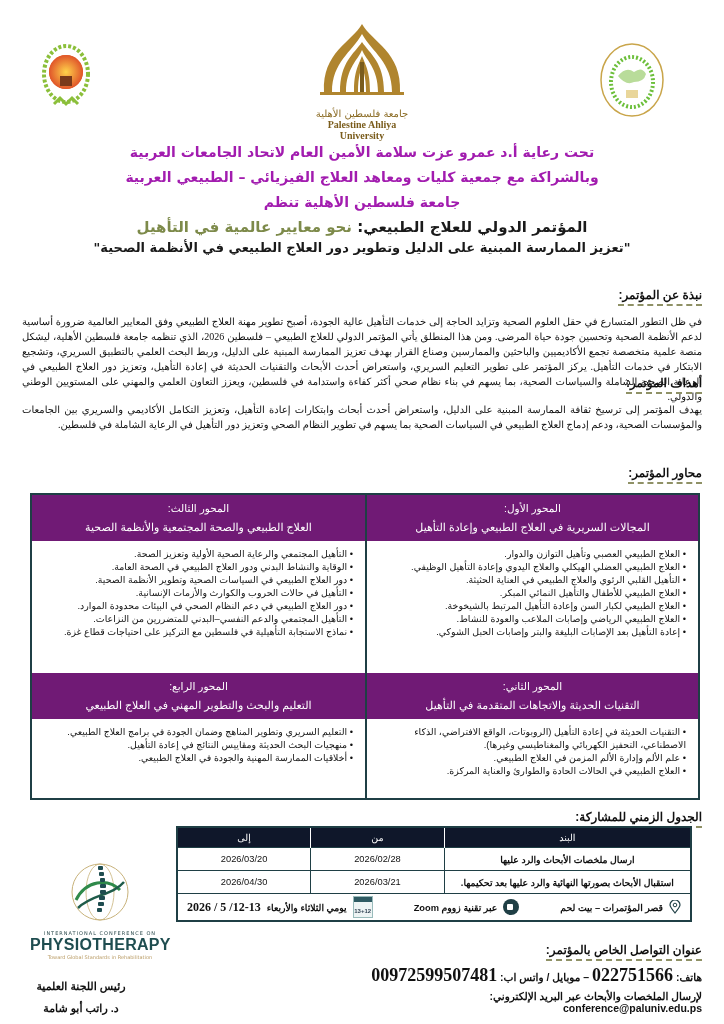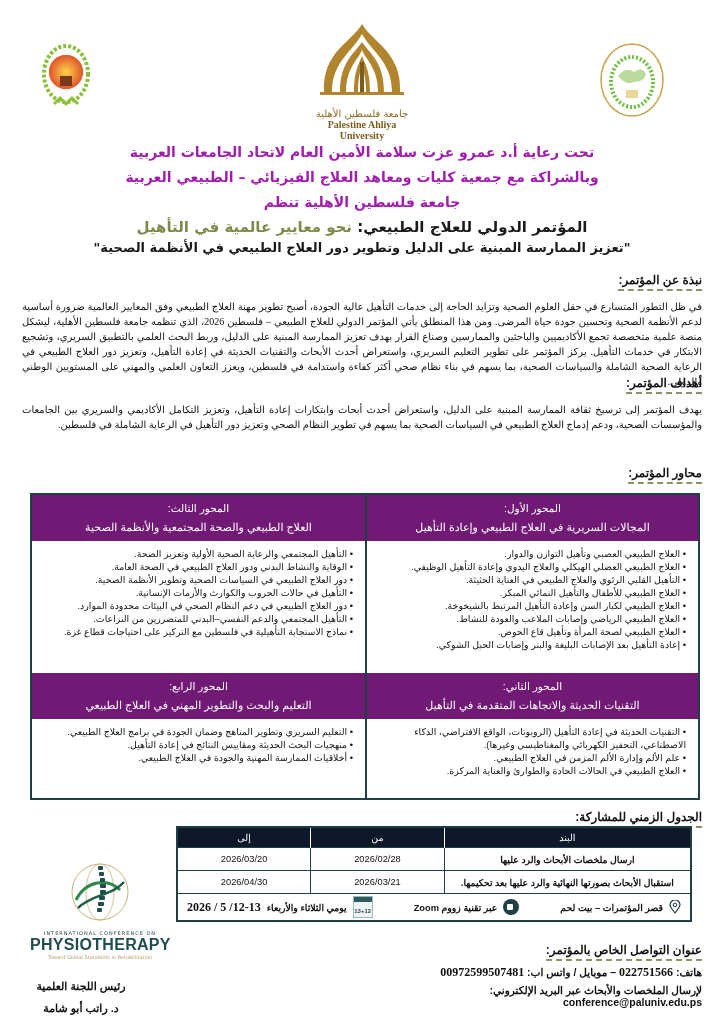--- a/index.html
+++ b/index.html
@@ -64,21 +64,21 @@
   .physio .small { font-size: 5px; letter-spacing: 1px; color: #2b4a4d; margin-top: 2px; }
   .physio .big { font-family: "Liberation Sans", sans-serif; font-weight: bold; font-size: 16px; color: #1f4d50; letter-spacing: 0.3px; }
   .physio .tag { font-size: 5px; color: #b89a63; }
   .chair { position: absolute; left: 21px; top: 975px; width: 120px; text-align: center; direction: rtl;
            font-family: "Liberation Sans", sans-serif; font-weight: bold; font-size: 11px; line-height: 22px; }
 
   
   .contact { position: absolute; left: 320px; right: 22px; top: 940px; direction: rtl; font-family: "Liberation Sans", sans-serif; }
   .contact .sec-title { font-size: 12px; }
   .contact .line { font-size: 10.5px; margin-top: 4px; font-weight: bold; }
-  .contact .num { font-family: "Liberation Serif", serif; font-size: 12px; font-weight: bold; }
+  .contact .num { font-family: "Liberation Serif", serif; font-size: 18px; font-weight: bold; }
   .contact .mail { font-weight: bold; font-size: 10.5px; direction: ltr; unicode-bidi: embed; padding-left: 28px; }
 </style>
 </head>
 <body>
 
 <div class="logo logo-left">
   <svg width="52" height="80" viewBox="0 0 52 80">
     <ellipse cx="26" cy="36" rx="22" ry="28" fill="none" stroke="#8bbf3a" stroke-width="4" stroke-dasharray="3 2"></ellipse>
     <circle cx="26" cy="34" r="17" fill="#e8702a"></circle>
     <circle cx="26" cy="34" r="17" fill="url(#g1)"></circle>
@@ -117,21 +117,21 @@
 <div class="titles">
   <div class="t1">تحت رعاية أ.د عمرو عزت سلامة الأمين العام لاتحاد الجامعات العربية</div>
   <div class="t1">وبالشراكة مع جمعية كليات ومعاهد العلاج الفيزيائي – الطبيعي العربية</div>
   <div class="t1">جامعة فلسطين الأهلية تنظم</div>
   <div class="t2">
     <span>المؤتمر الدولي للعلاج الطبيعي: </span><span class="accent">نحو معايير عالمية في التأهيل</span>
   </div>
   <div class="t3">"تعزيز الممارسة المبنية على الدليل وتطوير دور العلاج الطبيعي في الأنظمة الصحية"</div>
 </div>
 
-<div class="section" style="top:269px;">
+<div class="section" style="top:284px;">
   <div class="sec-title">نبذة عن المؤتمر:</div>
   <div class="sec-body">في ظل التطور المتسارع في حقل العلوم الصحية وتزايد الحاجة إلى خدمات التأهيل عالية الجودة، أصبح تطوير مهنة العلاج الطبيعي وفق المعايير العالمية ضرورة أساسية لدعم الأنظمة الصحية وتحسين جودة حياة المرضى. ومن هذا المنطلق يأتي المؤتمر الدولي للعلاج الطبيعي – فلسطين 2026، الذي تنظمه جامعة فلسطين الأهلية، ليشكل منصة علمية متخصصة تجمع الأكاديميين والباحثين والممارسين وصناع القرار بهدف تعزيز الممارسة المبنية على الدليل، وربط البحث العلمي بالتطبيق السريري، وتشجيع الابتكار في خدمات التأهيل. يركز المؤتمر على تطوير التعليم السريري، واستعراض أحدث الأبحاث والتقنيات الحديثة في إعادة التأهيل، وتعزيز دور العلاج الطبيعي في الرعاية الصحية الشاملة والسياسات الصحية، بما يسهم في بناء نظام صحي أكثر كفاءة واستدامة في فلسطين، ويعزز التعاون العلمي والمهني على المستويين الوطني والدولي.</div>
 </div>
 
 <div class="section" style="top:372px;">
   <div class="sec-title">أهداف المؤتمر:</div>
   <div class="sec-body">يهدف المؤتمر إلى ترسيخ ثقافة الممارسة المبنية على الدليل، واستعراض أحدث أبحاث وابتكارات إعادة التأهيل، وتعزيز التكامل الأكاديمي والسريري بين الجامعات والمؤسسات الصحية، ودعم إدماج العلاج الطبيعي في السياسات الصحية بما يسهم في تطوير النظام الصحي وتعزيز دور التأهيل في الرعاية الشاملة في فلسطين.</div>
 </div>
 
 <div class="section" style="top:462px;">
@@ -150,21 +150,20 @@
   </div>
 
   <div class="cell bd right">
     <ul>
       <li>العلاج الطبيعي العصبي وتأهيل التوازن والدوار.</li>
       <li>العلاج الطبيعي العضلي الهيكلي والعلاج اليدوي وإعادة التأهيل الوظيفي.</li>
       <li>التأهيل القلبي الرئوي والعلاج الطبيعي في العناية الحثيثة.</li>
       <li>العلاج الطبيعي للأطفال والتأهيل النمائي المبكر.</li>
       <li>العلاج الطبيعي لكبار السن وإعادة التأهيل المرتبط بالشيخوخة.</li>
       <li>العلاج الطبيعي الرياضي وإصابات الملاعب والعودة للنشاط.</li>
-      <li>العلاج الطبيعي لصحة المرأة وتأهيل قاع الحوض.</li>
       <li>إعادة التأهيل بعد الإصابات البليغة والبتر وإصابات الحبل الشوكي.</li>
     </ul>
   </div>
   <div class="cell bd left-col">
     <ul>
       <li>التأهيل المجتمعي والرعاية الصحية الأولية وتعزيز الصحة.</li>
       <li>الوقاية والنشاط البدني ودور العلاج الطبيعي في الصحة العامة.</li>
       <li>دور العلاج الطبيعي في السياسات الصحية وتطوير الأنظمة الصحية.</li>
       <li>التأهيل في حالات الحروب والكوارث والأزمات الإنسانية.</li>
       <li>دور العلاج الطبيعي في دعم النظام الصحي في البيئات محدودة الموارد.</li>

